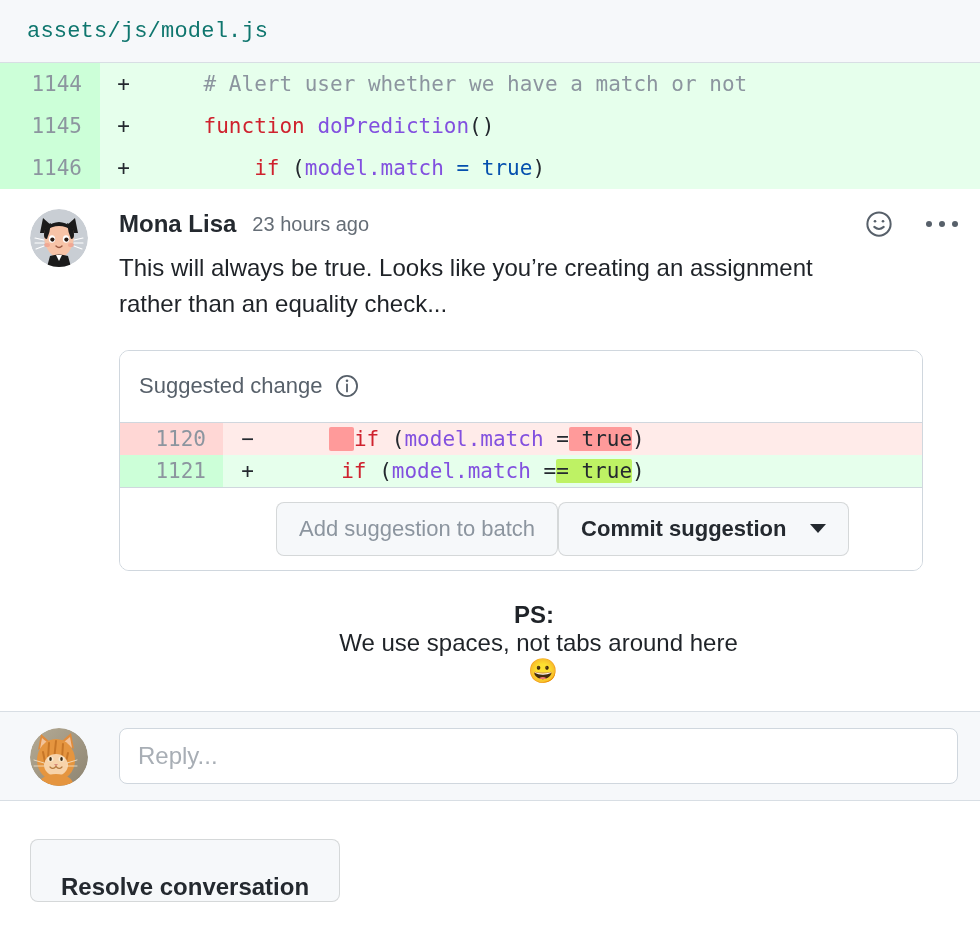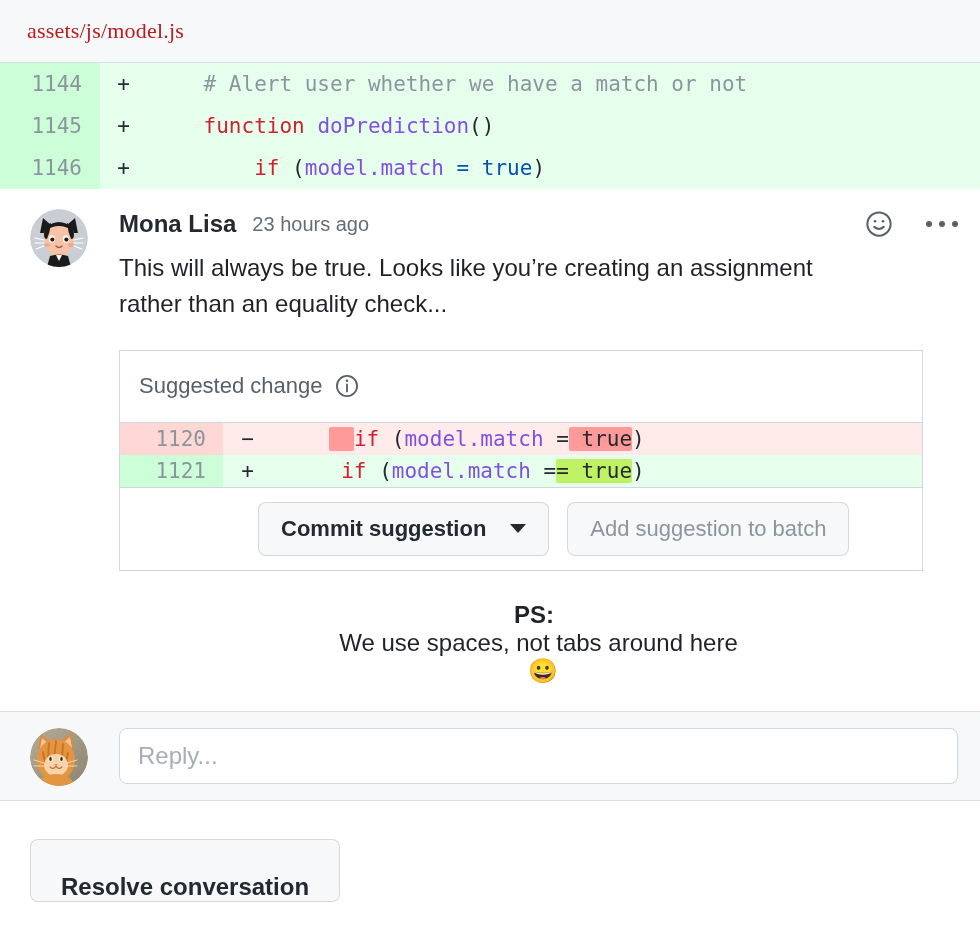--- a/index.html
+++ b/index.html
@@ -20,23 +20,23 @@
   
   .file-header {
     height: 63px;
     background: #f6f8fa;
     border-bottom: 1px solid #d8dee4;
     display: flex;
     align-items: center;
     padding-left: 27px;
   }
   .file-path {
-    font-family: Liberation Serif, serif;
+    font-family: Liberation Mono, monospace;
     font-size: 22px;
-    color: #b91c1c;
+    color: #0f766e;
     letter-spacing: 0.2px;
   }
 
   
   .diff-table { width: 100%; border-collapse: collapse; }
   .diff-row { height: 42px; }
   .diff-row.add .gutter-num { background: #ccffd8; }
   .diff-row.add .gutter-sign,
   .diff-row.add .code-cell { background: #e6ffec; }
   .gutter-num {
@@ -118,21 +118,21 @@
     color: #1f2328;
     line-height: 1.52;
     margin-top: 9px;
     max-width: 730px;
   }
 
   
   .suggestion {
     margin: 27px 35px 0 0;
     border: 1px solid #d0d7de;
-    border-radius: 0;
+    border-radius: 10px;
     overflow: hidden;
     background: #ffffff;
   }
   .suggestion-header {
     height: 72px;
     display: flex;
     align-items: center;
     padding-left: 19px;
     font-size: 22px;
     color: #57606a;
@@ -367,26 +367,26 @@
                 </tr>
                 <tr class="sugg-row add">
                   <td class="s-gutter">1121</td>
                   <td class="s-sign">+</td>
                   <td class="s-code"><span class="tok-plain">     </span><span class="tok-kw">if</span><span class="tok-plain"> (</span><span class="tok-var">model.match</span><span class="tok-plain"> =</span><span class="tok-plain hl-add">= true</span><span class="tok-plain">)</span></td>
                 </tr>
               </tbody>
           </table>
 
           <div class="suggestion-actions">
+            <div class="btn disabled">
+              <span>Add suggestion to batch</span>
+            </div>
             <div class="btn">
               <span>Commit suggestion</span>
               <span class="caret"></span>
-            </div>
-            <div class="btn disabled">
-              <span>Add suggestion to batch</span>
             </div>
           </div>
         </div>
 
         <div class="ps-line">
           <span class="ps-label">PS:</span>
           <span>We use spaces, not tabs around here</span>
           <span class="ps-emoji">😀</span>
         </div>
       </div>

